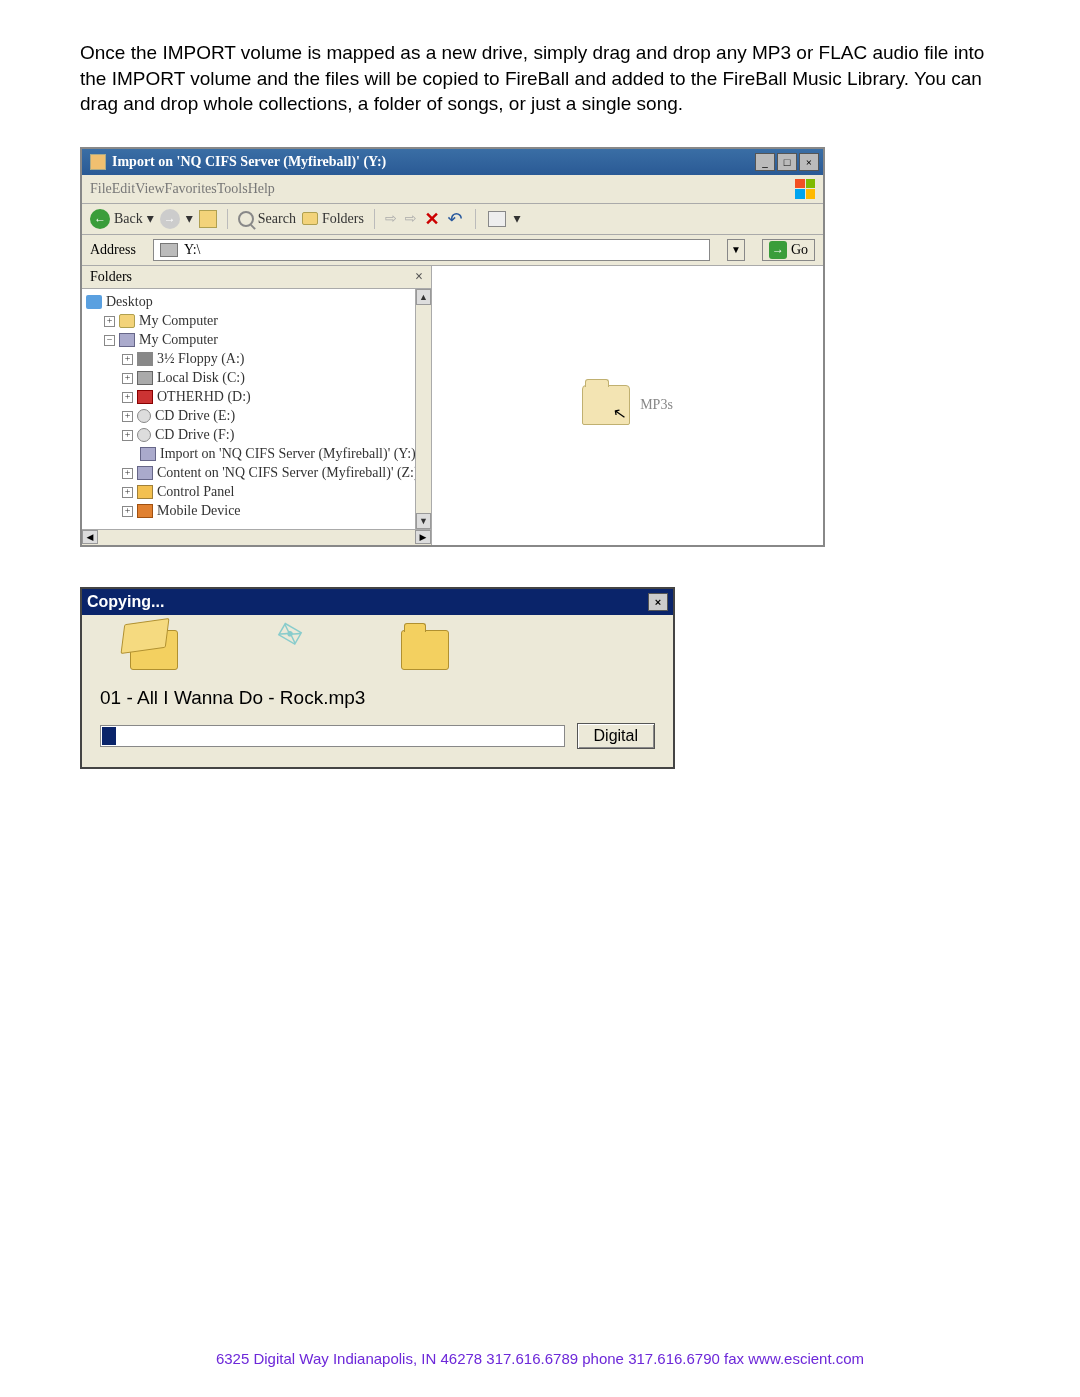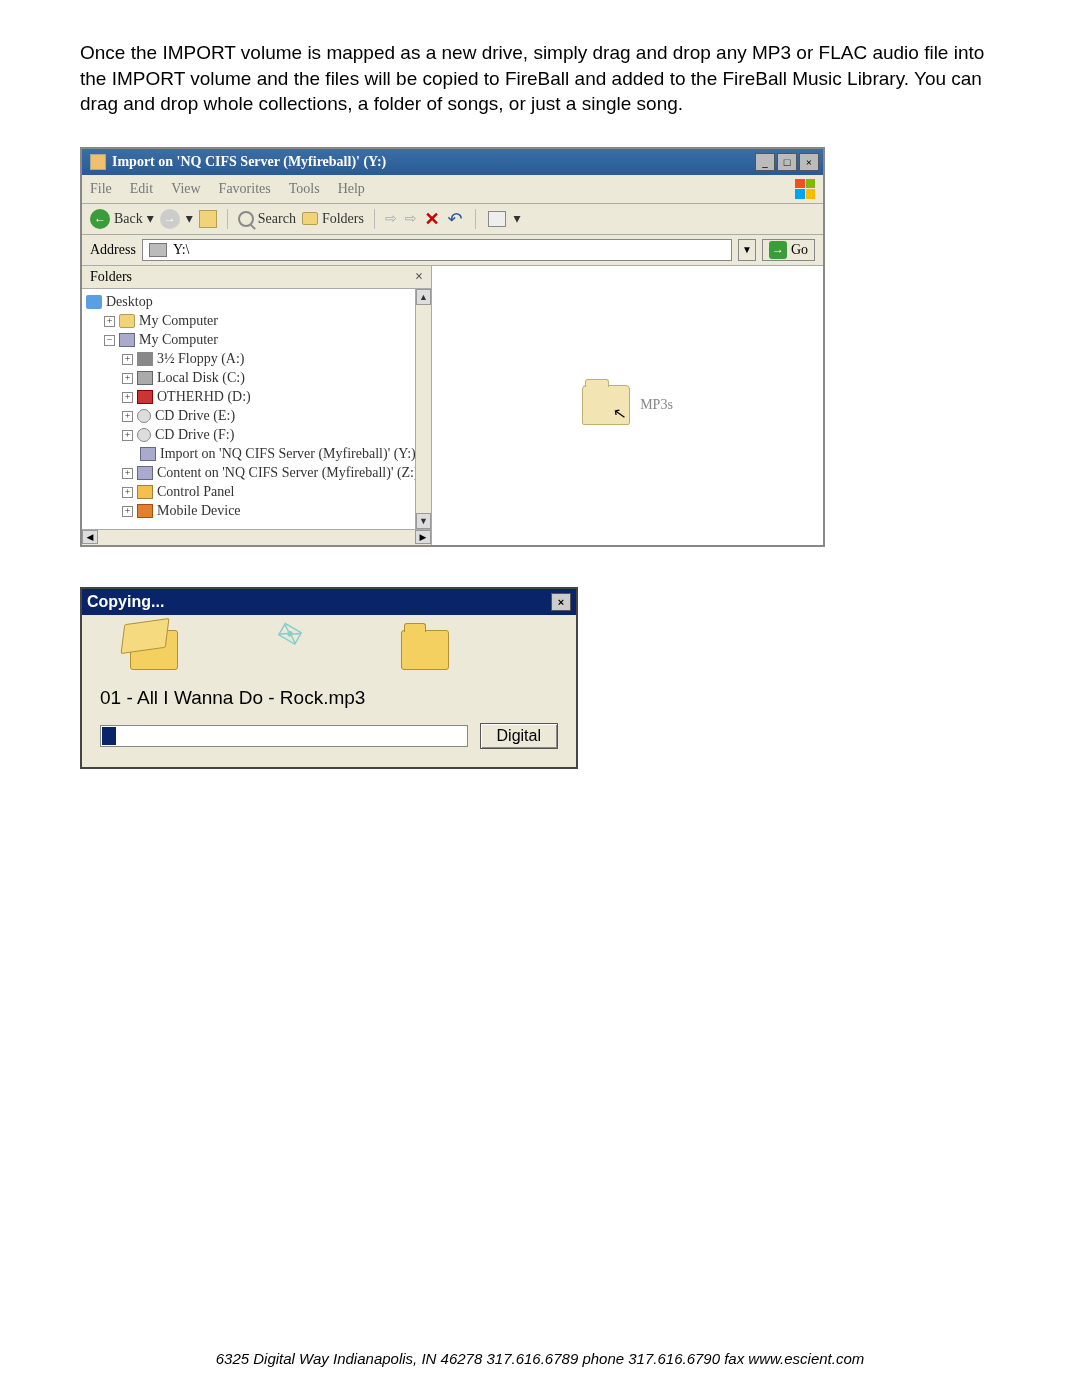--- a/index.html
+++ b/index.html
@@ -58,21 +58,21 @@
   .winbtn {
     width:20px; height:18px; background:#bbb; border:1px solid #555;
     display:flex; align-items:center; justify-content:center;
     font-size:11px; font-weight:bold; color:#000;
   }
   .menubar {
     display:flex; align-items:center; justify-content:space-between;
     padding: 4px 8px; color:#777;
     border-bottom:1px solid #aaa;
   }
-  .menuitems { display:flex; gap:18px; font-size:14px;}
+  .menuitems { display:flex; font-size:14px;}
   .winlogo {
     width:20px; height:20px;
     display:grid; grid-template-columns:1fr 1fr; grid-template-rows:1fr 1fr;
     gap:1px;
   }
   .winlogo div:nth-child(1){background:#f25022;}
   .winlogo div:nth-child(2){background:#7fba00;}
   .winlogo div:nth-child(3){background:#00a4ef;}
   .winlogo div:nth-child(4){background:#ffb900;}
   .toolbar {
@@ -89,21 +89,21 @@
     width:16px;height:16px;border:2px solid #888;border-radius:50%;position:relative;
   }
   .search-icon::after{content:'';position:absolute;width:2px;height:6px;background:#888;bottom:-5px;right:-2px;transform:rotate(-45deg);}
   .folders-btn { display:flex;align-items:center;gap:4px;}
   .folder-small{width:16px;height:13px;background:#f3d37a;border:1px solid #b0a050;border-radius:2px;}
   .tb-right { display:flex; align-items:center; gap:8px;}
   .x-red { color:#c00; font-weight:bold; font-size:18px;}
   .undo { color:#2a5a9e; font-size:18px;}
   .views { width:18px;height:16px;border:1px solid #888;background:#eee;}
   .addressbar {
-    display:flex; align-items:center; gap:6px;
+    display:flex; align-items:center; gap:17px;
     padding:4px 8px; border-bottom:1px solid #aaa;
     font-size:14px;
   }
   .addr-input {
     flex:1; border:1px solid #888; background:#fff; height:22px;
     display:flex; align-items:center; padding:0 6px; gap:6px;
   }
   .drive-icon{width:18px;height:14px;background:#bbb;border:1px solid #777;}
   .dropdown-btn{width:18px;height:22px;border:1px solid #888;background:#ece9d8;display:flex;align-items:center;justify-content:center;font-size:10px;}
   .go-btn{display:flex;align-items:center;gap:4px;border:1px solid #888;padding:0 6px;height:22px;}
@@ -144,42 +144,42 @@
   .hscroll-left,.hscroll-right{width:16px;height:14px;background:#ddd;border:1px solid #999;display:inline-flex;align-items:center;justify-content:center;font-size:9px;position:absolute;top:0;}
   .hscroll-left{left:0;}
   .hscroll-right{right:0;}
   .content-pane{flex:1;display:flex;align-items:center;justify-content:center;gap:10px;}
   .mp3-folder{width:48px;height:40px;background:#f3e4b3;border:1px solid #c0b070;border-radius:4px 4px 2px 2px;position:relative;}
   .mp3-folder::before{content:'';position:absolute;top:-7px;left:2px;width:22px;height:7px;background:#f3e4b3;border:1px solid #c0b070;border-bottom:none;border-radius:3px 3px 0 0;}
   .cursor{position:absolute;bottom:2px;right:4px;font-size:16px;transform:rotate(-10deg);}
   .mp3-label{font-size:14px;color:#888;}
   
   .copy-dialog{
-    width:498px;border:2px solid #444;background:#ece9d8;
+    width:595px;border:2px solid #444;background:#ece9d8;
     font-family:Tahoma,sans-serif;margin-top:10px;
   }
   .copy-title{
     background:#0a246a;color:#fff;display:flex;justify-content:space-between;
     align-items:center;padding:3px 5px;height:26px;
   }
   .copy-title-text{font-weight:bold;font-size:16px;}
   .copy-body{padding:15px 18px 18px 18px;}
   .copy-anim{display:flex;align-items:center;justify-content:flex-start;gap:100px;margin-bottom:15px;padding-left:30px;}
   .cfolder{width:48px;height:40px;background:#f3d060;border:1px solid #b09030;border-radius:3px;position:relative;}
   .cfolder::before{content:'';position:absolute;top:-8px;left:2px;width:20px;height:8px;background:#f3d060;border:1px solid #b09030;border-bottom:none;border-radius:3px 3px 0 0;}
   .cfolder.open::after{content:'';position:absolute;top:-10px;left:-8px;width:42px;height:28px;background:#f5da80;border:1px solid #b09030;transform:skewX(-15deg) rotate(-8deg);border-radius:2px;}
   .paper{color:#8cc;font-size:28px;transform:rotate(30deg);margin-top:-30px;}
   .file-line{font-size:19px;padding:2px 0;}
   .progress-row{display:flex;align-items:center;gap:12px;margin-top:12px;}
   .progress{flex:1;height:22px;border:1px solid #888;background:#fff;position:relative;}
   .progress-fill{position:absolute;left:1px;top:1px;bottom:1px;width:14px;background:#0a246a;}
   .cancel-btn{border:1px solid #555;background:#ece9d8;padding:3px 16px;font-size:16px;box-shadow:1px 1px 0 #fff inset,-1px -1px 0 #888 inset;}
   .footer{
     position:absolute;bottom:30px;left:0;right:0;text-align:center;
-    font-size:15px;color:#000000;font-style:italic;
+    font-size:15px;color:#6d28d9;
   }
 </style>
 </head>
 <body>
 
 <div class="page">
 
   <div class="body-text">Once the IMPORT volume is mapped as a new drive, simply drag and drop any MP3 or FLAC audio file into the IMPORT volume and the files will be copied to FireBall and added to the FireBall Music Library. You can drag and drop whole collections, a folder of songs, or just a single song.</div>
 
   <div class="explorer-window">

